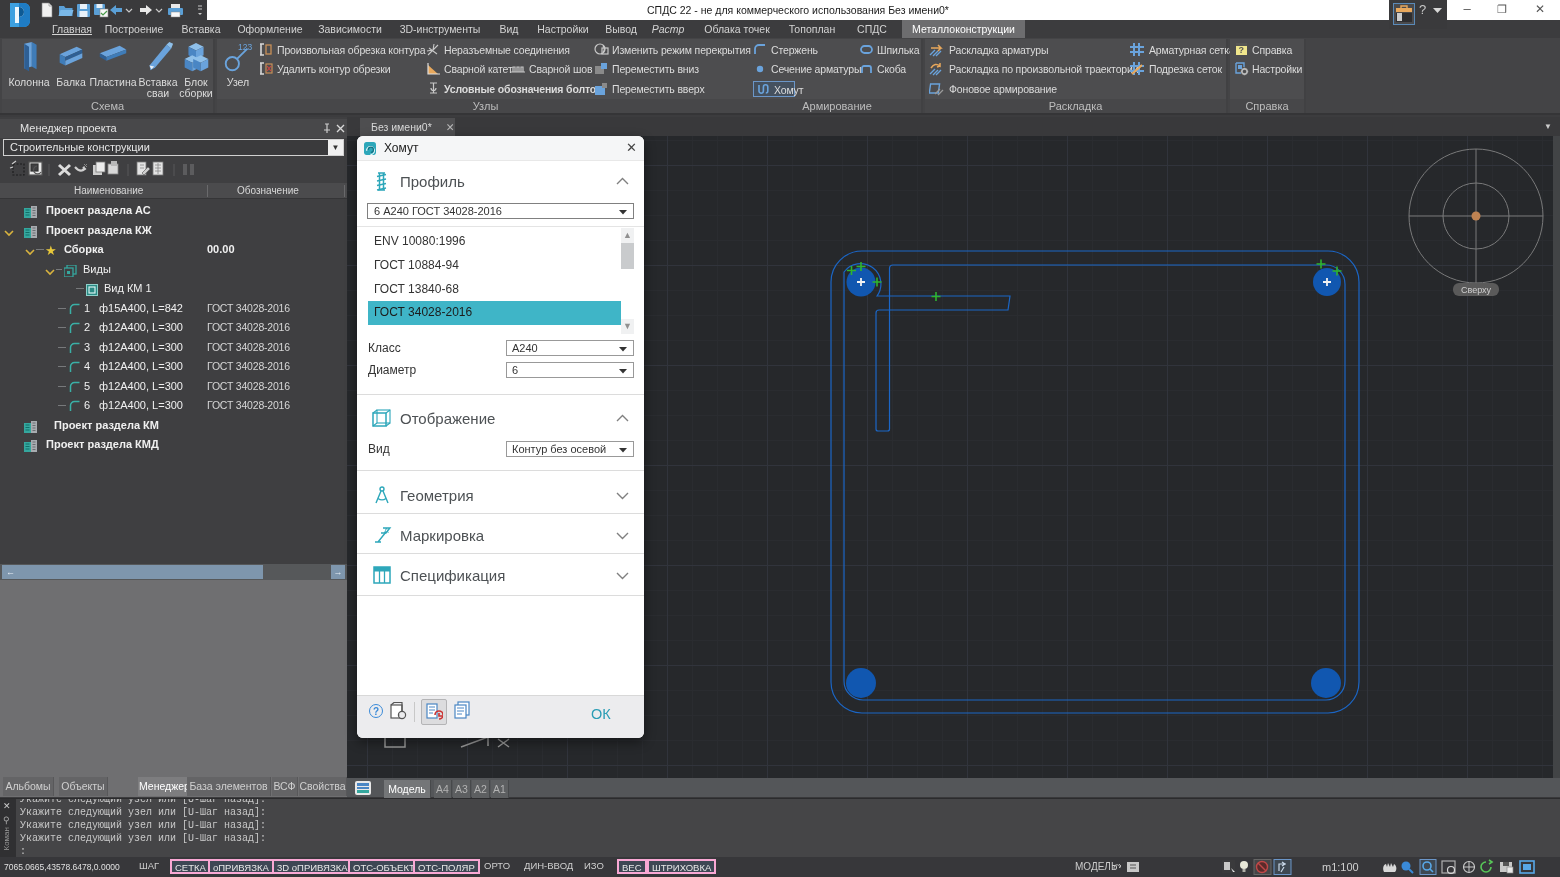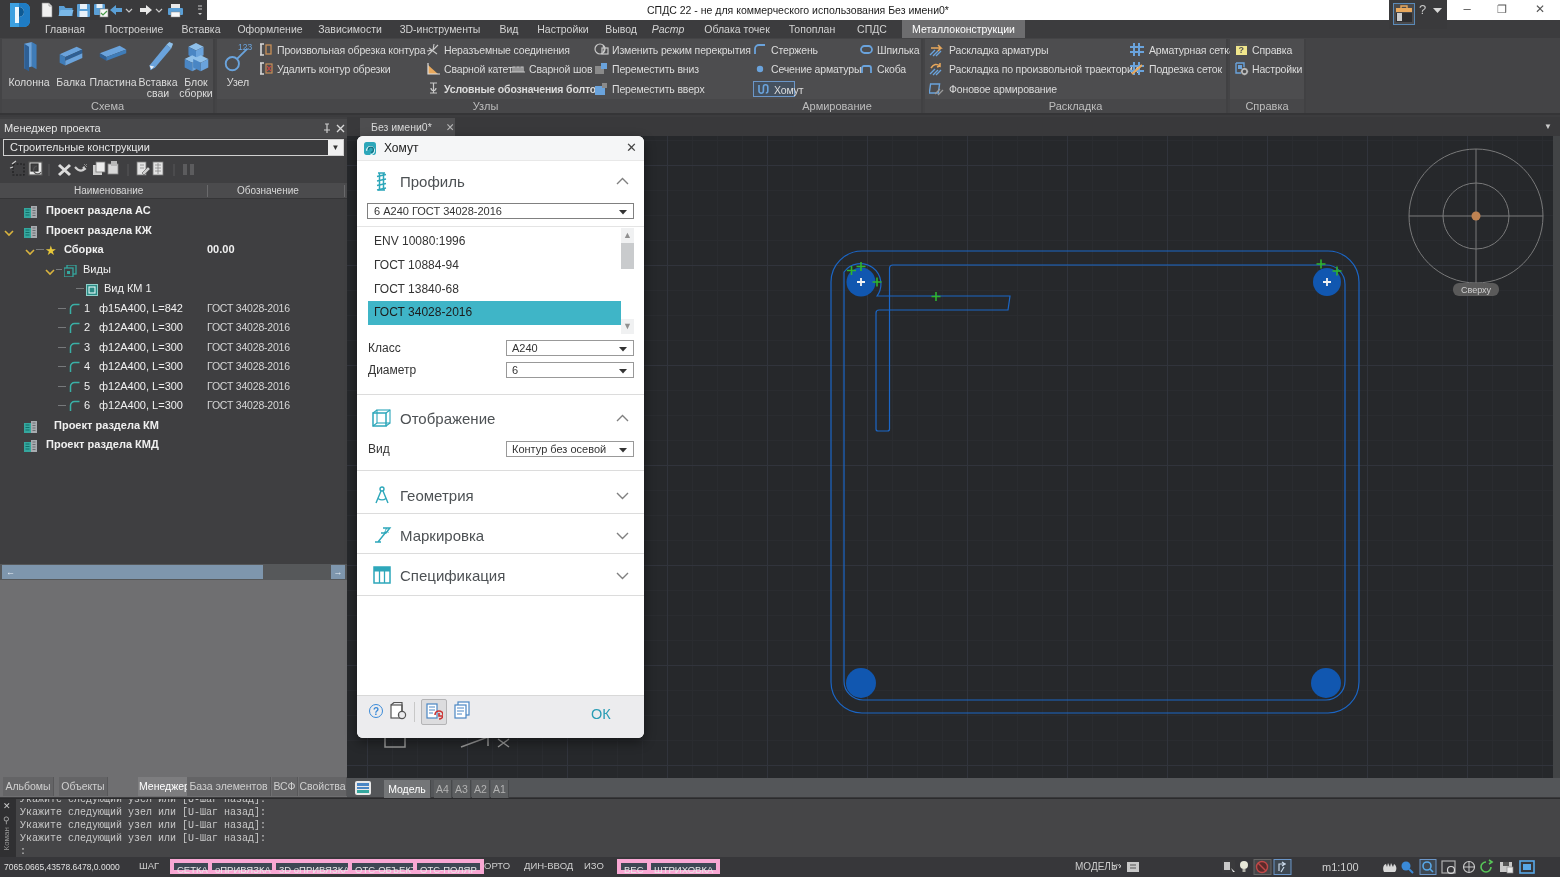--- a/index.html
+++ b/index.html
@@ -17,21 +17,21 @@
 .rtab.active { background:#6d6d6f; color:#ffffff; }
 
 #ribbon { position:absolute; left:0; top:38px; width:1560px; height:77px; background:#444446; border-bottom:2px solid #353537; }
 .rgroup { position:absolute; top:1px; height:74px; background:#4d4d4f; border-right:2px solid #414143; }
 .rgroup .glabel { position:absolute; left:0; bottom:0; width:100%; height:14px; background:#474749; color:#bdbdbd; text-align:center; line-height:14px; font-size:11px; }
 .ritem { position:absolute; height:16px; line-height:16px; color:#dcdcdc; font-size:10.5px; white-space:nowrap; letter-spacing:-0.15px; }
 .ritem svg { vertical-align:-3px; margin-right:3px; }
 .bigicon { position:absolute; text-align:center; color:#dcdcdc; font-size:10.5px; line-height:11px; }
 
 #lpanel { position:absolute; left:0; top:117px; width:347px; height:660px; background:#3f3f41; }
-#lp-header { position:absolute; left:0; top:2px; width:347px; height:19px; background:#48484a; color:#e4e4e4; line-height:19px; padding-left:4px; font-size:11px; }
+#lp-header { position:absolute; left:0; top:2px; width:347px; height:19px; background:#48484a; color:#e4e4e4; line-height:19px; padding-left:20px; font-size:11px; }
 #lp-combo { position:absolute; left:3px; top:22px; width:341px; height:17px; background:#3a3a3c; border:1px solid #d0d0d0; color:#e6e6e6; line-height:15px; padding-left:6px; }
 #lp-combo .dd { position:absolute; right:0px; top:0px; width:15px; height:15px; background:#f0f0f0; color:#333; text-align:center; line-height:15px; font-size:8px; }
 #lp-toolbar { position:absolute; left:0; top:40px; width:347px; height:26px; }
 #lp-colhdr { position:absolute; left:0; top:66px; width:347px; height:16px; background:#4b4b4d; border-bottom:1px solid #353537; color:#d8d8d8; font-size:10px; line-height:16px; }
 #lp-tree { position:absolute; left:0; top:83px; width:347px; height:364px; overflow:hidden; }
 .trow { position:absolute; left:0; width:347px; height:20px; line-height:20px; color:#f0f0f0; white-space:nowrap; }
 .trow b { font-weight:bold; }
 .gost { position:absolute; left:207px; top:0; color:#d6d6d6; font-weight:normal; font-size:10.5px; letter-spacing:-0.2px; }
 #lp-hscroll { position:absolute; left:0; top:447px; width:347px; height:16px; background:#56585a; }
 #lp-gray { position:absolute; left:0; top:463px; width:347px; height:196px; background:#6f6f71; }
@@ -52,21 +52,21 @@
 #drawtabs { position:absolute; left:347px; top:778px; width:1213px; height:20px; background:#545659; border-bottom:1px solid #39393b; }
 .dtab { position:absolute; top:2px; height:18px; line-height:18px; text-align:center; background:#5d5f61; color:#b2b2b2; border-right:1px solid #47494b; font-size:10.5px; }
 .dtab.active { background:#747678; color:#ffffff; }
 
 #cmd { position:absolute; left:0; top:798px; width:1560px; height:59px; background:#454547; border-top:1px solid #2b2b2d; overflow:hidden; }
 #cmd-gutter { position:absolute; left:0; top:0; width:16px; height:59px; background:#303032; color:#bbb; }
 #cmd-text { position:absolute; left:20px; top:-5px; font-family:"Liberation Mono", monospace; font-size:10px; color:#c8c8c8; line-height:12.9px; white-space:pre; }
 
 #status { position:absolute; left:0; top:857px; width:1560px; height:20px; background:#37373a; color:#cccccc; }
 .sbtn { position:absolute; top:2px; height:15px; line-height:14px; padding:0 3px; font-size:9.5px; color:#cfcfcf; }
-.sbtn.on { border:4px solid #f9a8d4; background:#3e4754; color:#e8e8e8; }
+.sbtn.on { border:2px solid #f9a8d4; background:#3e4754; color:#e8e8e8; }
 .dlg-sep { position:absolute; left:0; width:287px; height:1px; background:#dcdcdc; }
 </style>
 </head>
 <body>
 
 <div id="titlebar">
   <div id="title-text">СПДС 22 - не для коммерческого использования Без имени0*</div>
 </div>
 <div id="qat">
   <svg style="position:absolute;left:40px;top:2px;" width="162" height="16" viewBox="0 0 162 16">
@@ -121,21 +121,21 @@
     <path d="M7 4 v16 h4 v-6 a5 5 0 0 0 0 -10 z" fill="#eef7fd"></path>
     <path d="M11 4 a5 5 0 0 1 0 10 z" fill="#0e5a94"></path>
   </svg>
 </div>
 
 <div class="abs" style="left:1452px;top:0;width:30px;height:20px;color:#555;text-align:center;line-height:18px;font-size:13px;">–</div>
 <div class="abs" style="left:1487px;top:0;width:30px;height:20px;color:#555;text-align:center;line-height:18px;font-size:11px;">❐</div>
 <div class="abs" style="left:1526px;top:0;width:28px;height:20px;color:#555;text-align:center;line-height:18px;font-size:12px;">✕</div>
 
 <div id="tabbar">
-  <div class="rtab" style="left:40px;width:50px;">Главная</div>
+  <div class="rtab" style="left:47px;width:50px;text-decoration:underline;">Главная</div>
   <div class="rtab" style="left:99px;width:70px;">Построение</div>
   <div class="rtab" style="left:177px;width:48px;">Вставка</div>
   <div class="rtab" style="left:233px;width:74px;">Оформление</div>
   <div class="rtab" style="left:315px;width:70px;">Зависимости</div>
   <div class="rtab" style="left:395px;width:90px;">3D-инструменты</div>
   <div class="rtab" style="left:492px;width:34px;">Вид</div>
   <div class="rtab" style="left:533px;width:60px;">Настройки</div>
   <div class="rtab" style="left:600px;width:42px;">Вывод</div>
   <div class="rtab" style="left:648px;width:40px;font-style:italic;">Растр</div>
   <div class="rtab" style="left:699px;width:76px;">Облака точек</div>

